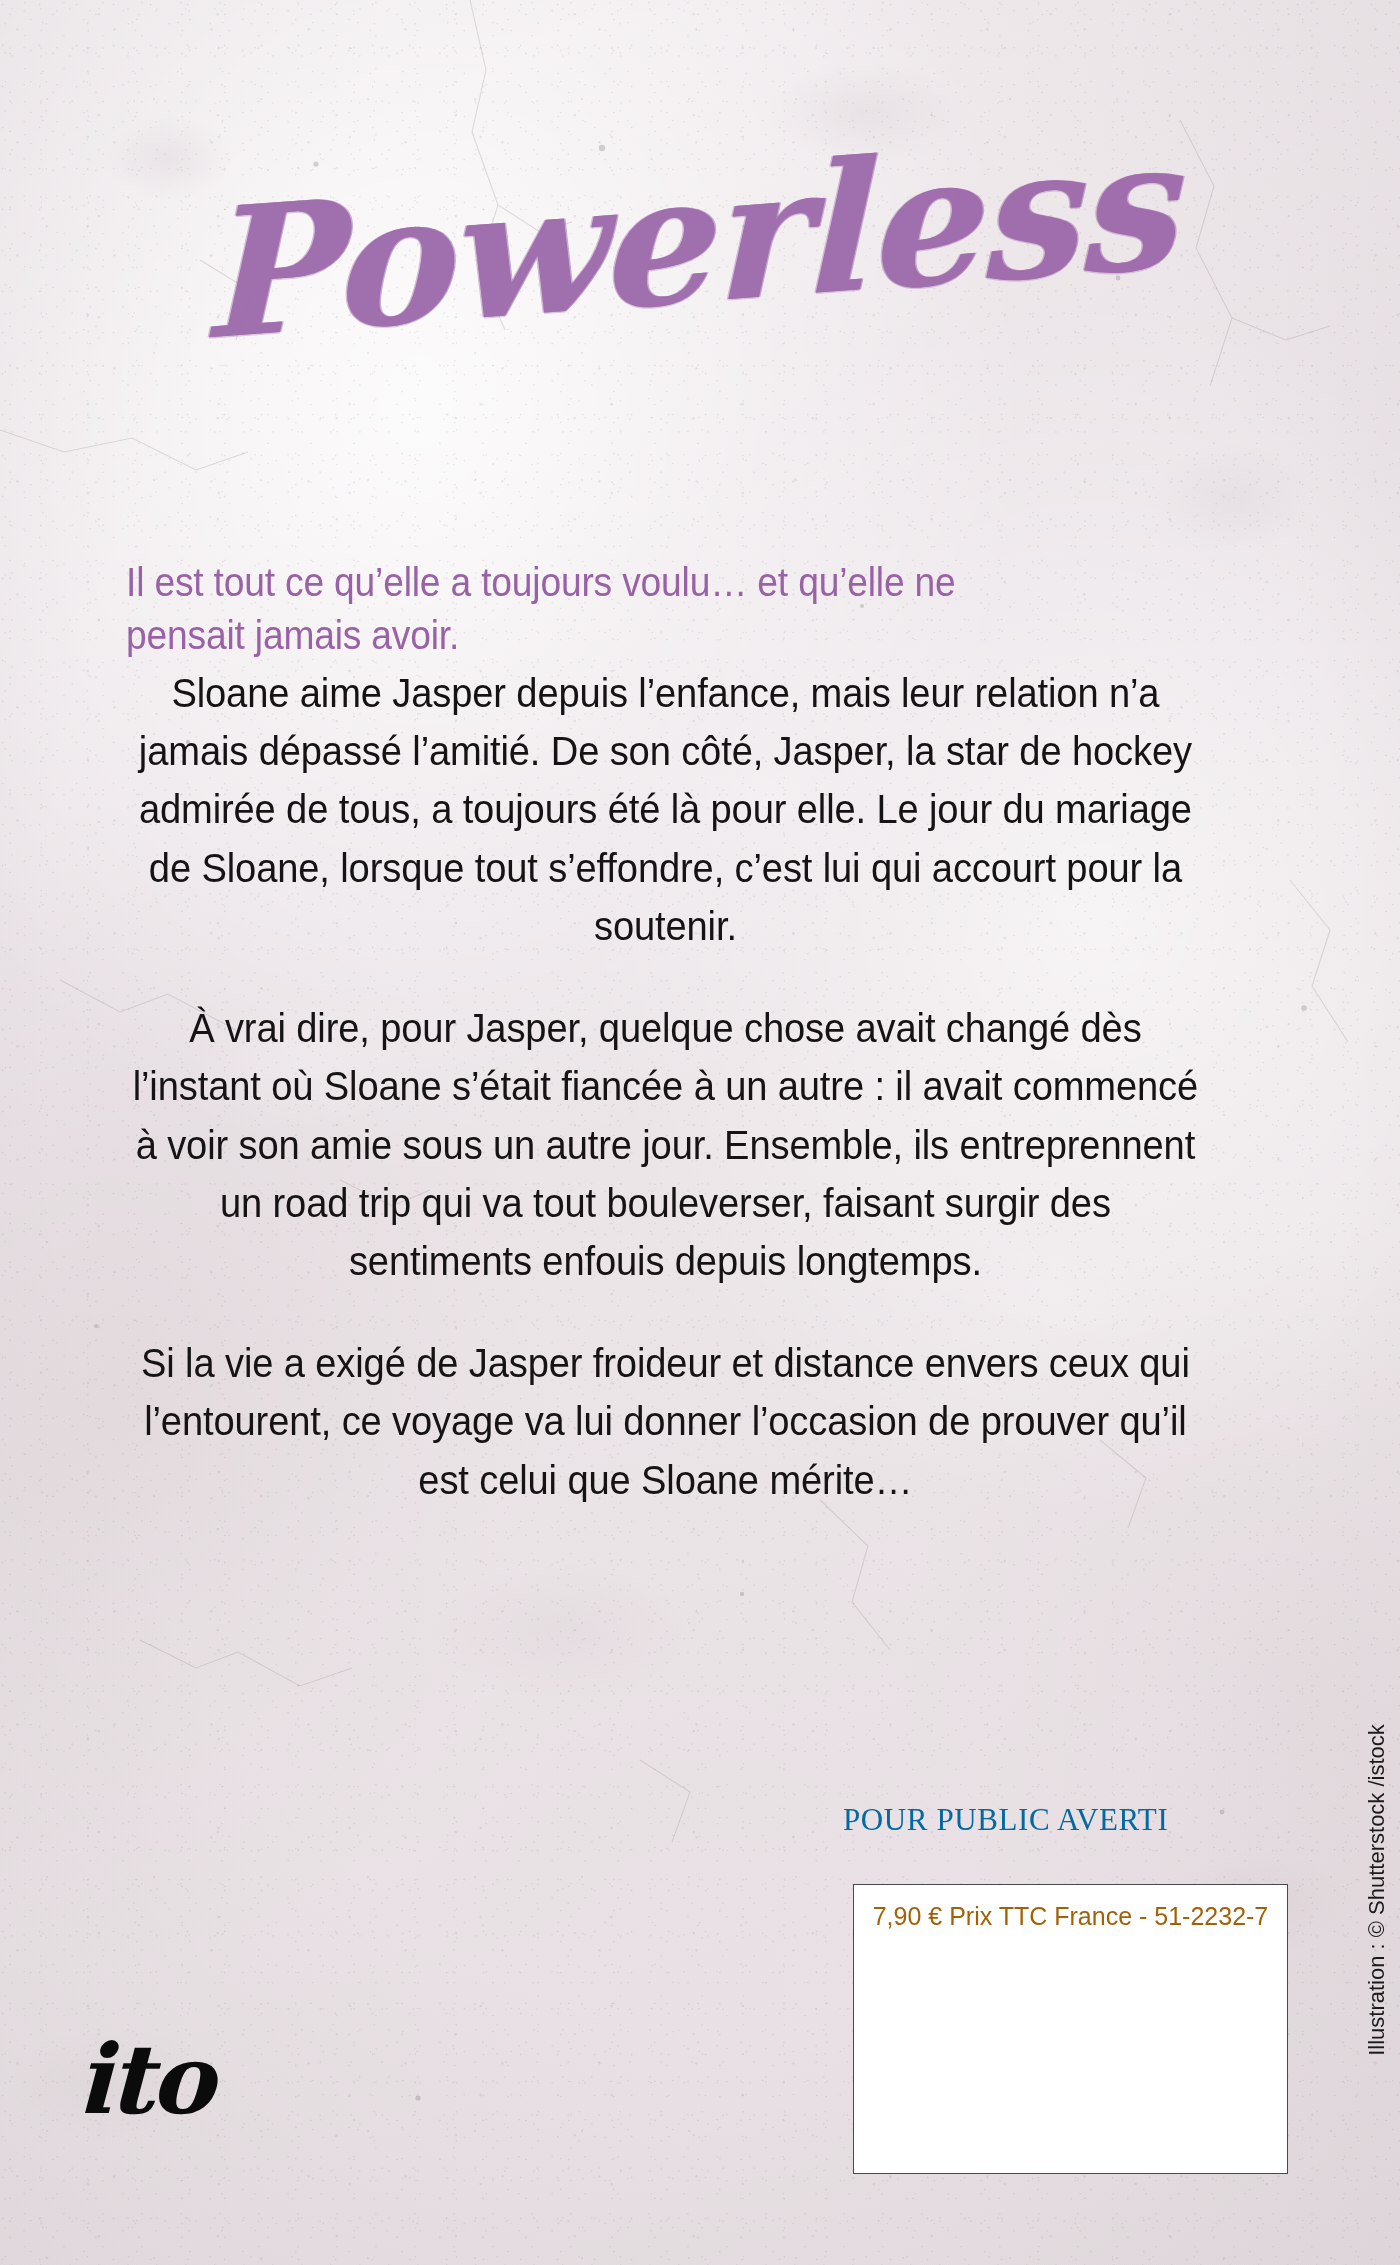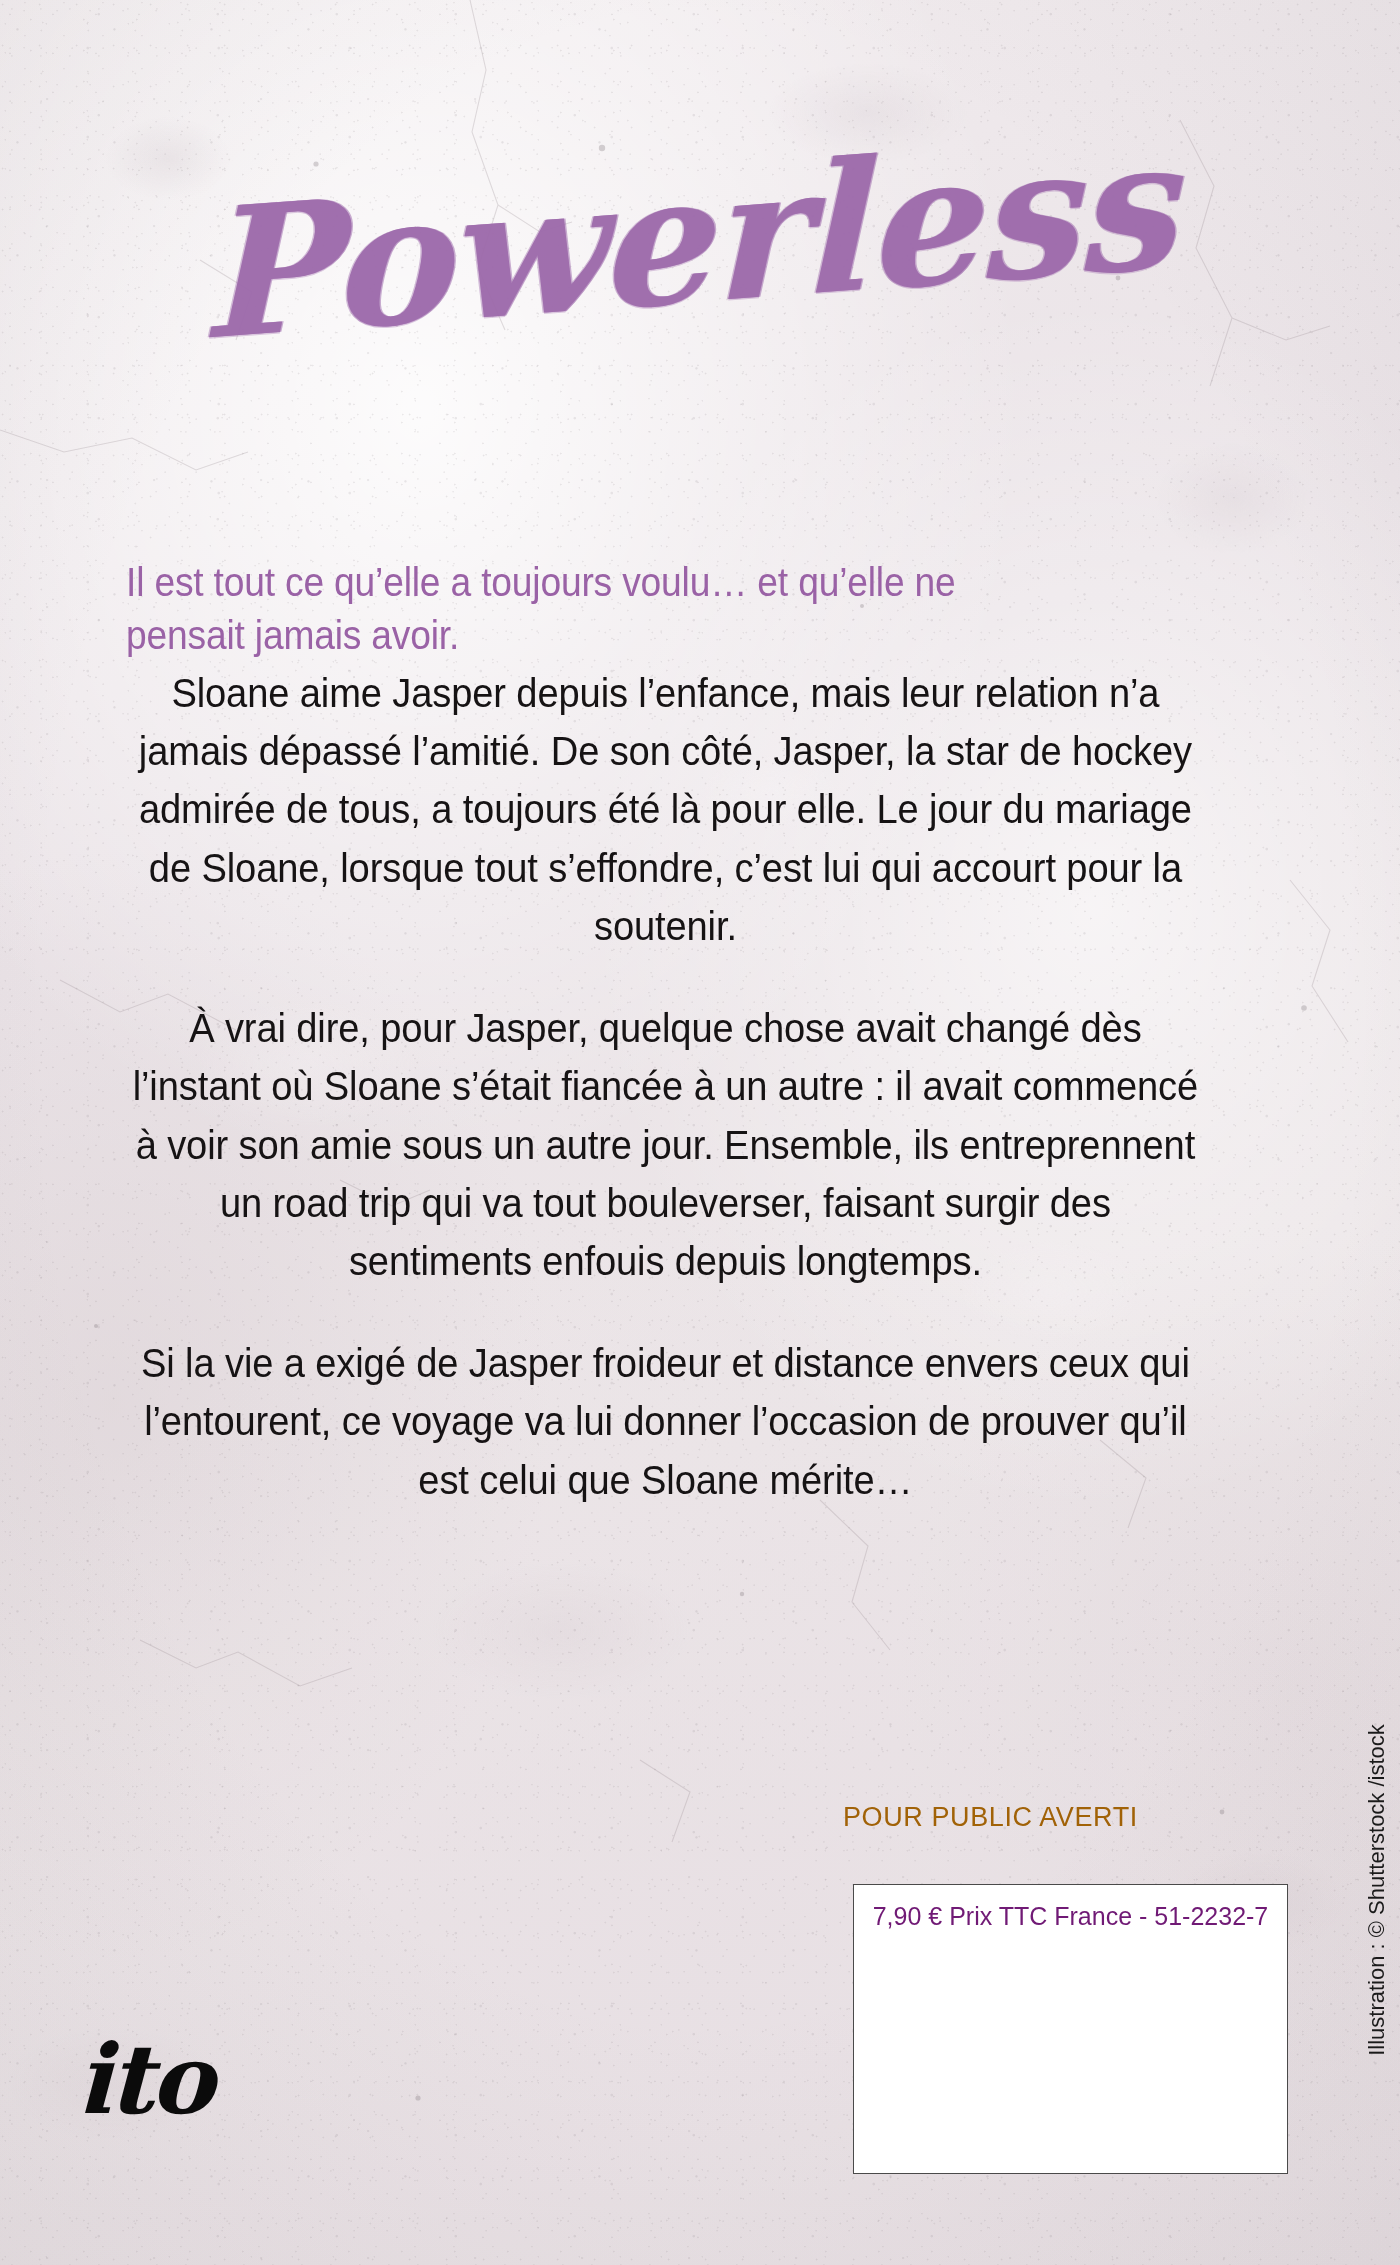--- a/index.html
+++ b/index.html
@@ -157,45 +157,45 @@
     transform-origin: left top;
   }
 
   .para:last-child { margin-bottom: 0; }
 
   
   .pour-public {
     position: absolute;
     left: 843px;
     top: 1802px;
-    font-family: Liberation Sans, sans-serif;
-    font-size: 27px;
+    font-family: Liberation Serif, serif;
+    font-size: 31px;
     letter-spacing: 0.6px;
-    color: #a16207;
+    color: #0369a1;
     white-space: nowrap;
   }
 
   .price-box {
     position: absolute;
     left: 853px;
     top: 1884px;
     width: 435px;
     height: 290px;
     background: #ffffff;
     border: 1px solid #4a4a4a;
     box-sizing: border-box;
   }
 
   .price-box .lines {
     padding-top: 14px;
     text-align: center;
     font-family: "Liberation Sans", sans-serif;
     font-size: 25px;
     line-height: 1.42;
-    color: #701a75;
+    color: #a16207;
   }
 
   .price-line, .isbn-line { display: block; white-space: nowrap; }
 
   .credit-rot {
     position: absolute;
     right: 6px;
     top: 1725px;
     width: 34px;
     height: 330px;

